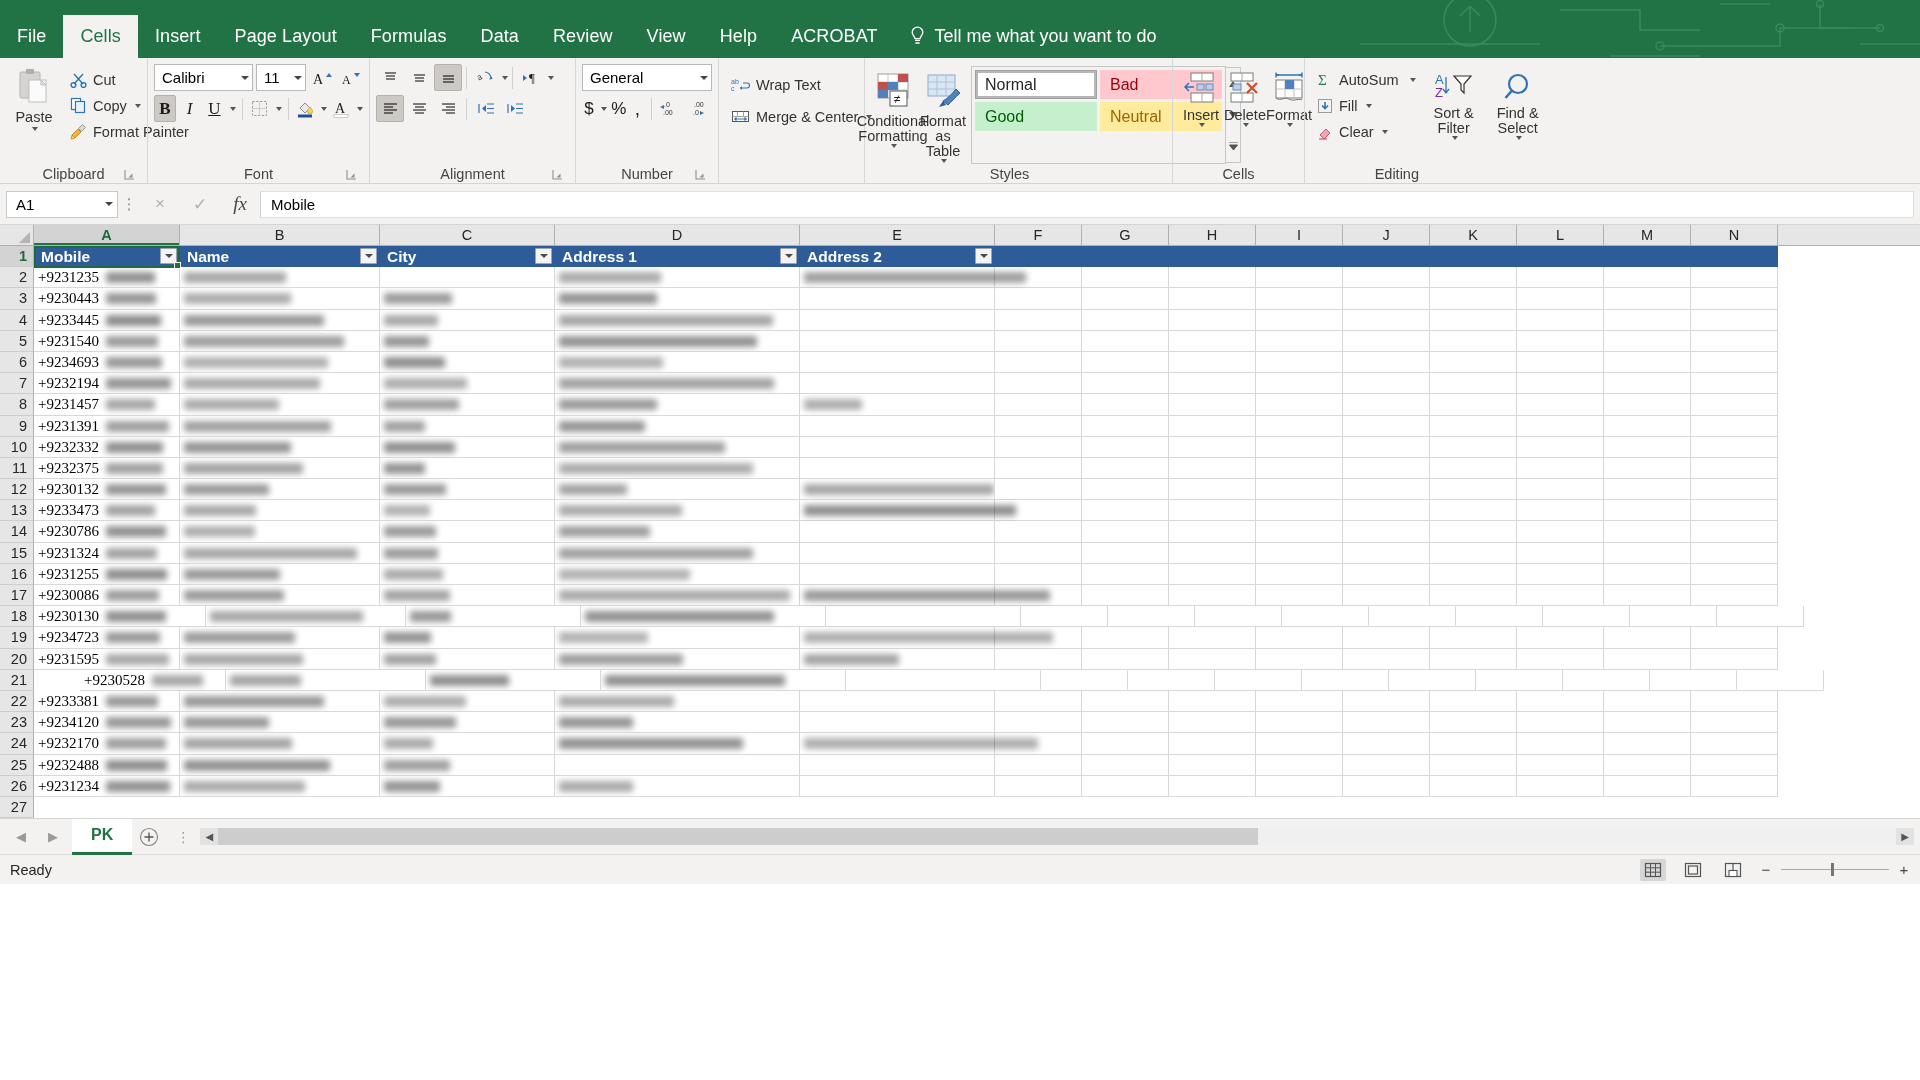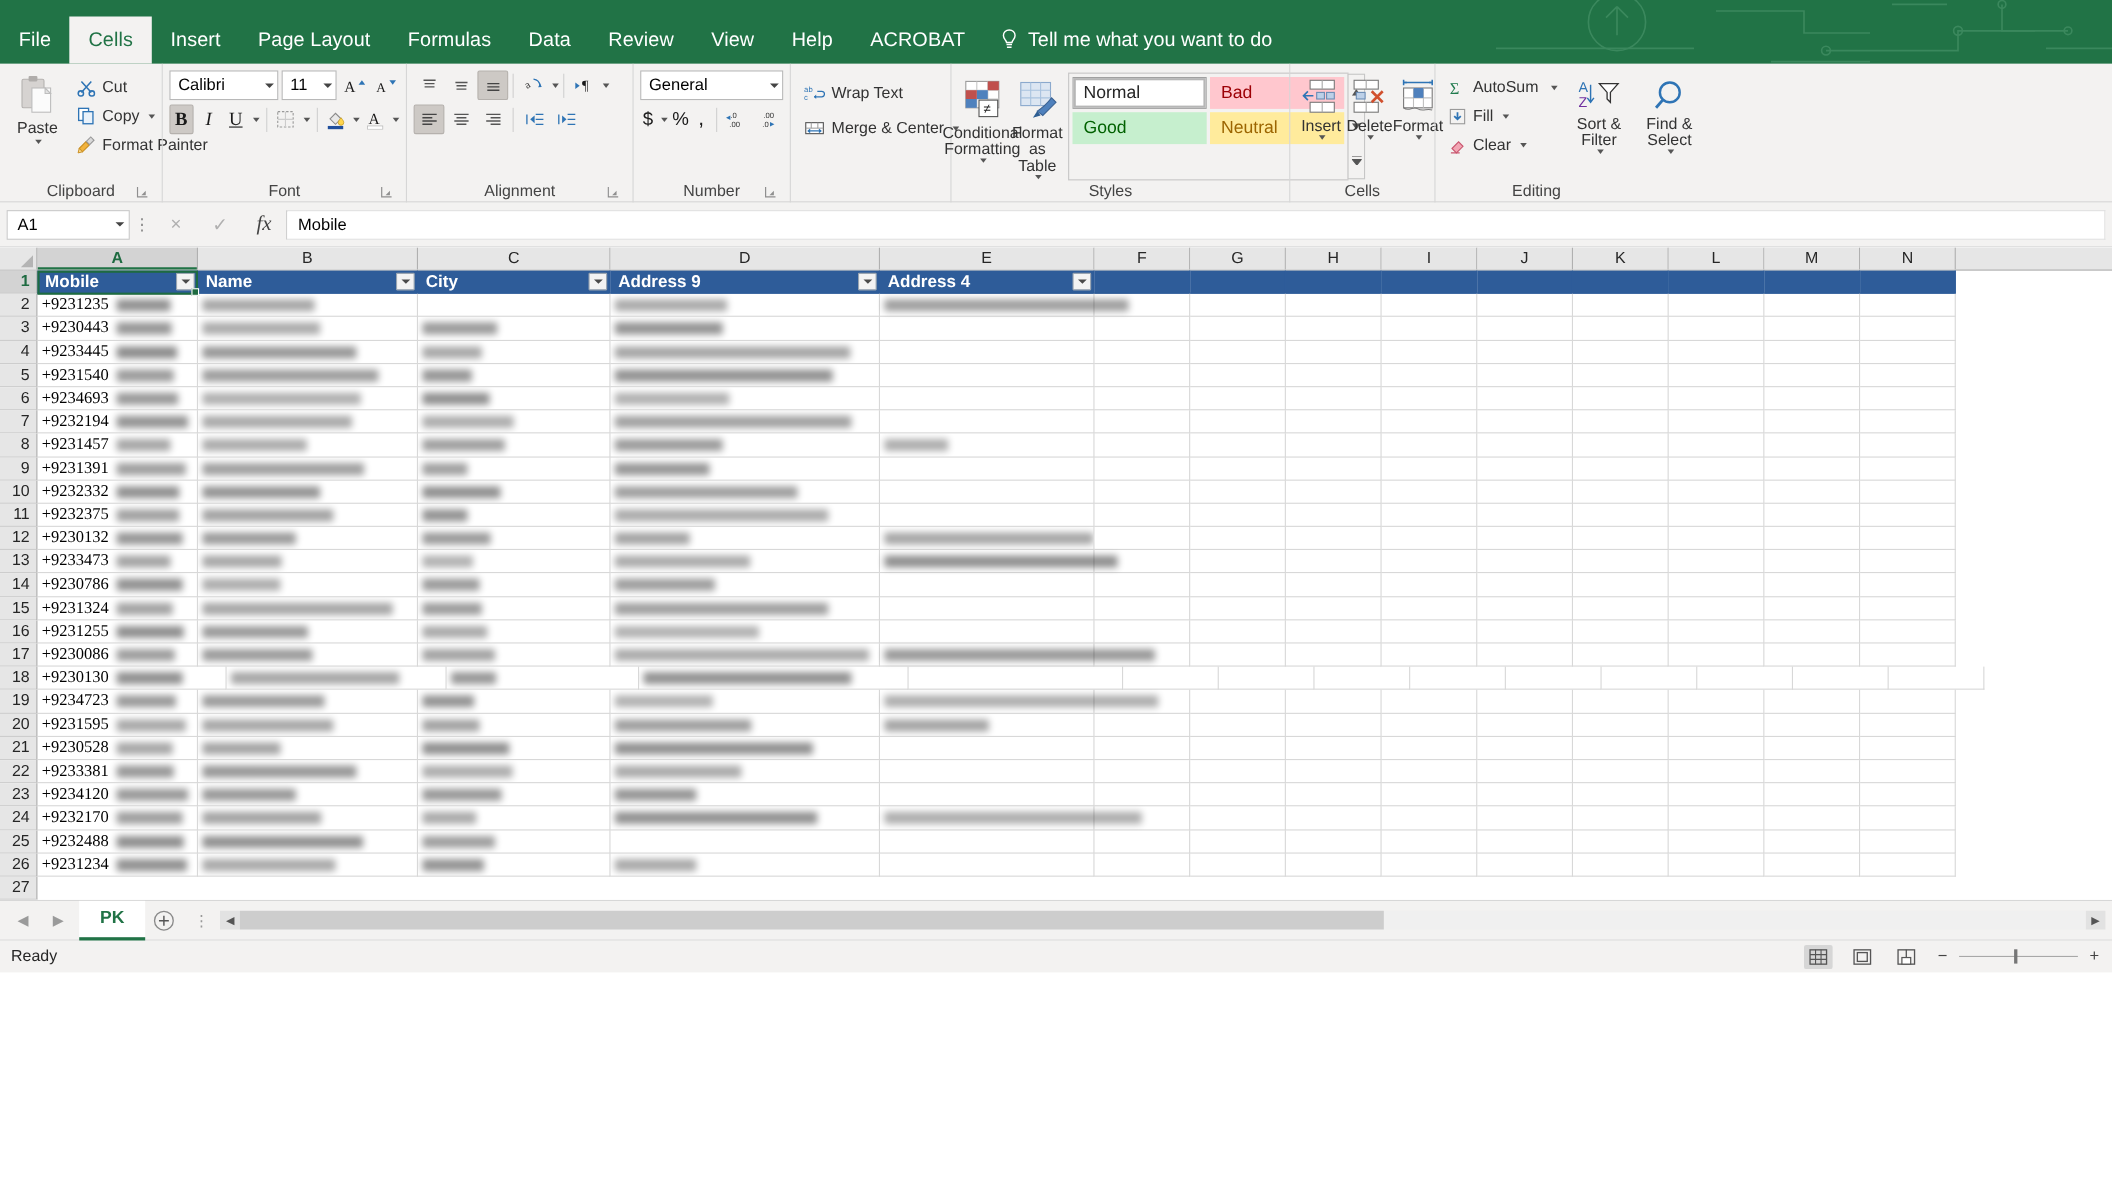--- a/index.html
+++ b/index.html
@@ -863,24 +863,24 @@
     <div class="grow hdrrow">
           <div class="gcell" style="width: 146px;"><span>Mobile</span><div class="filter-btn">
               <i></i>
             </div></div>
           <div class="gcell" style="width: 200px;"><span>Name</span><div class="filter-btn">
               <i></i>
             </div></div>
           <div class="gcell" style="width: 175px;"><span>City</span><div class="filter-btn">
               <i></i>
             </div></div>
-          <div class="gcell" style="width: 245px;"><span>Address 9</span><div class="filter-btn">
+          <div class="gcell" style="width: 245px;"><span>Address 1</span><div class="filter-btn">
               <i></i>
             </div></div>
-          <div class="gcell" style="width: 195px;"><span>Address 4</span><div class="filter-btn">
+          <div class="gcell" style="width: 195px;"><span>Address 2</span><div class="filter-btn">
               <i></i>
             </div></div>
           <div class="gcell" style="width: 87px;"></div>
           <div class="gcell" style="width: 87px;"></div>
           <div class="gcell" style="width: 87px;"></div>
           <div class="gcell" style="width: 87px;"></div>
           <div class="gcell" style="width: 87px;"></div>
           <div class="gcell" style="width: 87px;"></div>
           <div class="gcell" style="width: 87px;"></div>
           <div class="gcell" style="width: 87px;"></div>
@@ -1310,21 +1310,21 @@
           <div class="gcell" style="width: 87px; position: relative;"></div>
           <div class="gcell" style="width: 87px; position: relative;"></div>
           <div class="gcell" style="width: 87px; position: relative;"></div>
           <div class="gcell" style="width: 87px; position: relative;"></div>
           <div class="gcell" style="width: 87px; position: relative;"></div>
           <div class="gcell" style="width: 87px; position: relative;"></div>
           <div class="gcell" style="width: 87px; position: relative;"></div>
           <div class="gcell" style="width: 87px; position: relative;"></div>
         </div>
         <div class="grow">
-          <div class="gcell" style="width: 146px; position: relative;">+9230528<div class="redact" style="left: 72px; top: 5px; height: 11px; width: 50.7213px; opacity: 0.3483;"></div></div>
+          <div class="gcell" style="width: 146px; position: relative; margin-left: 46px;">+9230528<div class="redact" style="left: 72px; top: 5px; height: 11px; width: 50.7213px; opacity: 0.3483;"></div></div>
           <div class="gcell" style="width: 200px; position: relative;">
             <div class="redact" style="left: 4px; top: 5px; height: 11px; width: 70.9871px; opacity: 0.356252;"></div>
           </div>
           <div class="gcell" style="width: 175px; position: relative;">
             <div class="redact" style="left: 4px; top: 5px; height: 11px; width: 79.4797px; opacity: 0.439293;"></div>
           </div>
           <div class="gcell" style="width: 245px; position: relative;">
             <div class="redact" style="left: 4px; top: 5px; height: 11px; width: 179.664px; opacity: 0.434379;"></div>
           </div>
           <div class="gcell" style="width: 195px; position: relative;"></div>

